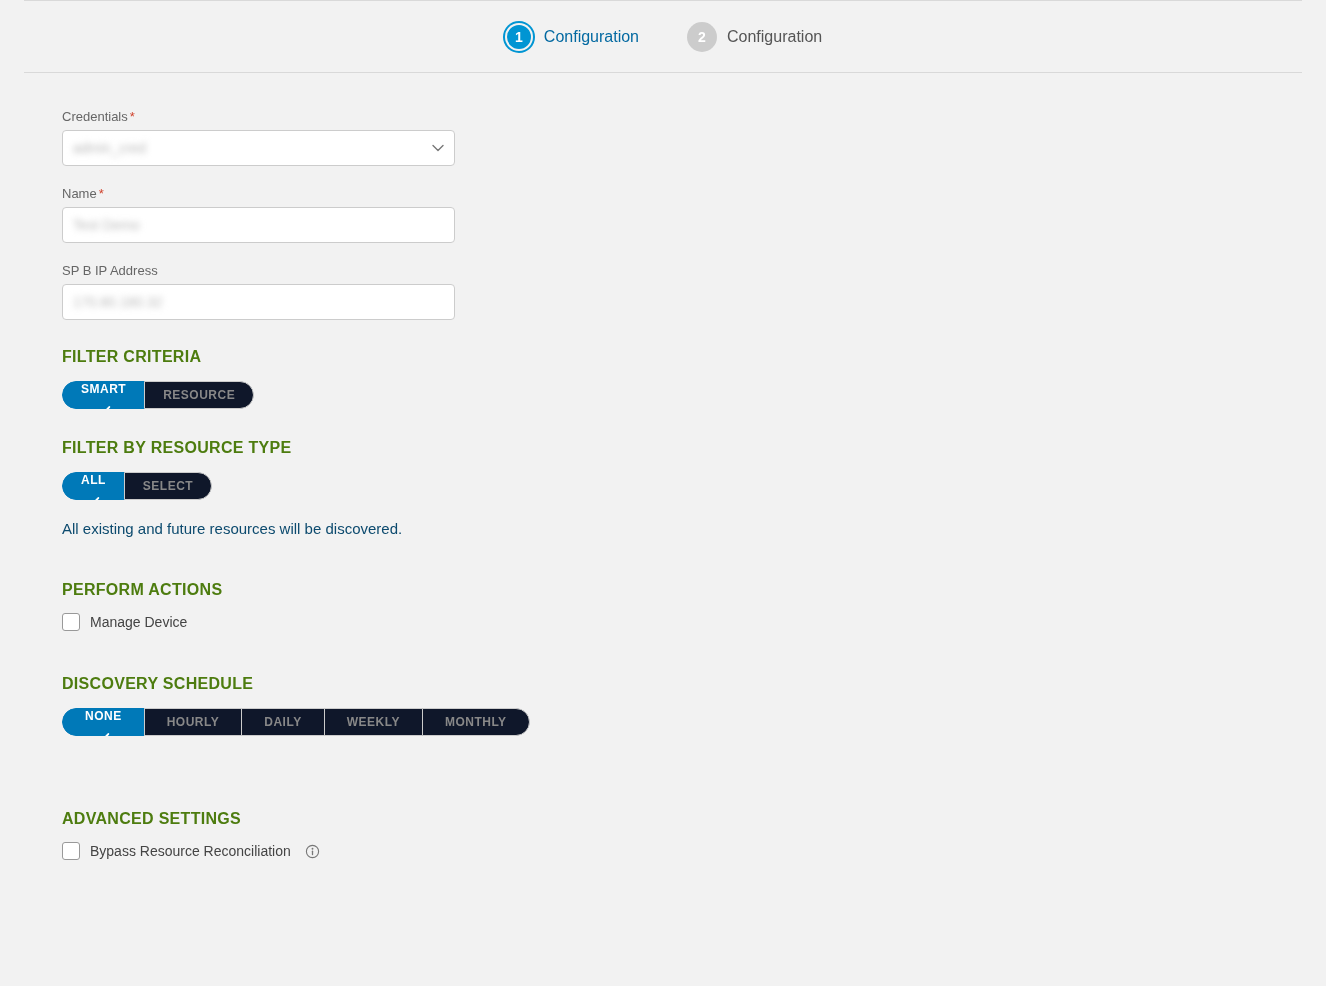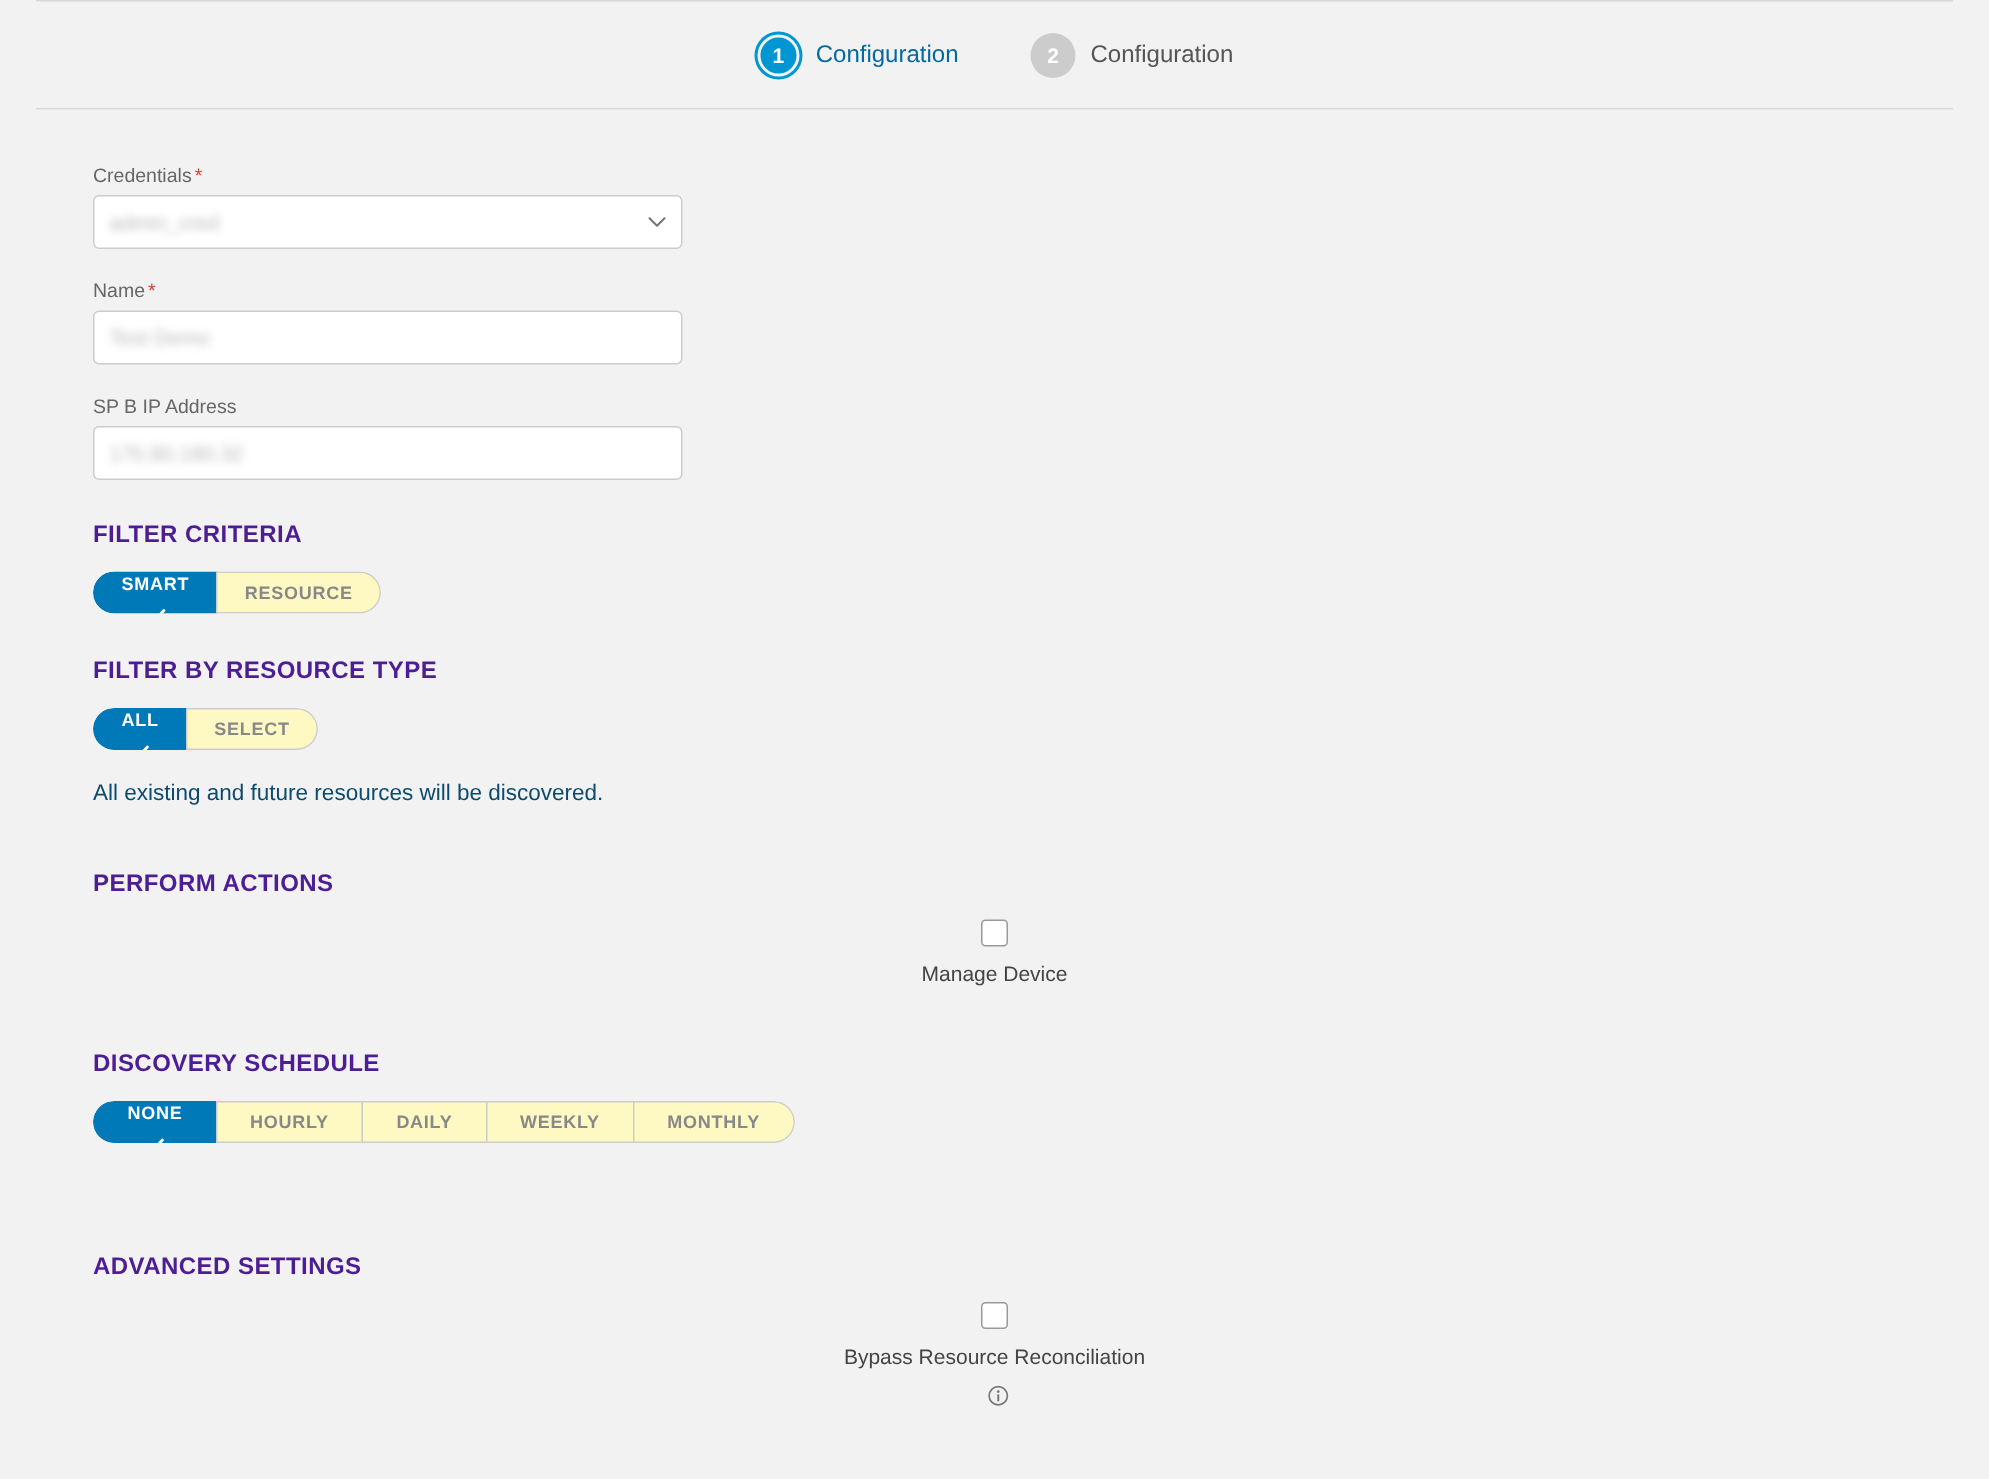--- a/index.html
+++ b/index.html
@@ -88,21 +88,21 @@
   }
   .select-input { justify-content: space-between; cursor: pointer; }
   .chevron {
     width: 12px; height: 12px;
     display: inline-flex; align-items: center; justify-content: center;
   }
   .chevron svg { width: 12px; height: 8px; }
   .section-title {
     font-size: 16px;
     font-weight: 700;
-    color: #4c1d95;
+    color: #4d7c0f;
     letter-spacing: 0.3px;
     margin-top: 30px;
     margin-bottom: 14px;
   }
   .section-title.first { margin-top: 28px; }
   .pill-group {
     display: inline-flex;
     border-radius: 20px;
     overflow: hidden;
   }
@@ -110,21 +110,21 @@
     height: 28px;
     padding: 0 18px;
     display: inline-flex;
     align-items: center;
     gap: 8px;
     font-size: 12px;
     font-weight: 700;
     letter-spacing: 0.5px;
     cursor: pointer;
     border: 1px solid #ccc;
-    background: #fef9c3;
+    background: #0f172a;
     color: #888;
     margin-left: -1px;
   }
   .pill:first-child { border-top-left-radius: 20px; border-bottom-left-radius: 20px; margin-left:0;}
   .pill:last-child { border-top-right-radius: 20px; border-bottom-right-radius: 20px; }
   .pill.active {
     background: #0079b8;
     border-color: #0079b8;
     color: #fff;
     flex-direction: column;
@@ -134,21 +134,20 @@
   .helper {
     margin-top: 20px;
     color: #0c4a6e;
     font-size: 15px;
   }
   .checkbox-row {
     display: flex;
     align-items: center;
     gap: 10px;
     margin-top: 4px;
-    flex-direction: column;
   }
   .checkbox {
     width: 18px;
     height: 18px;
     border: 1px solid #999;
     border-radius: 3px;
     background: #fff;
     cursor: pointer;
     flex-shrink: 0;
   }

